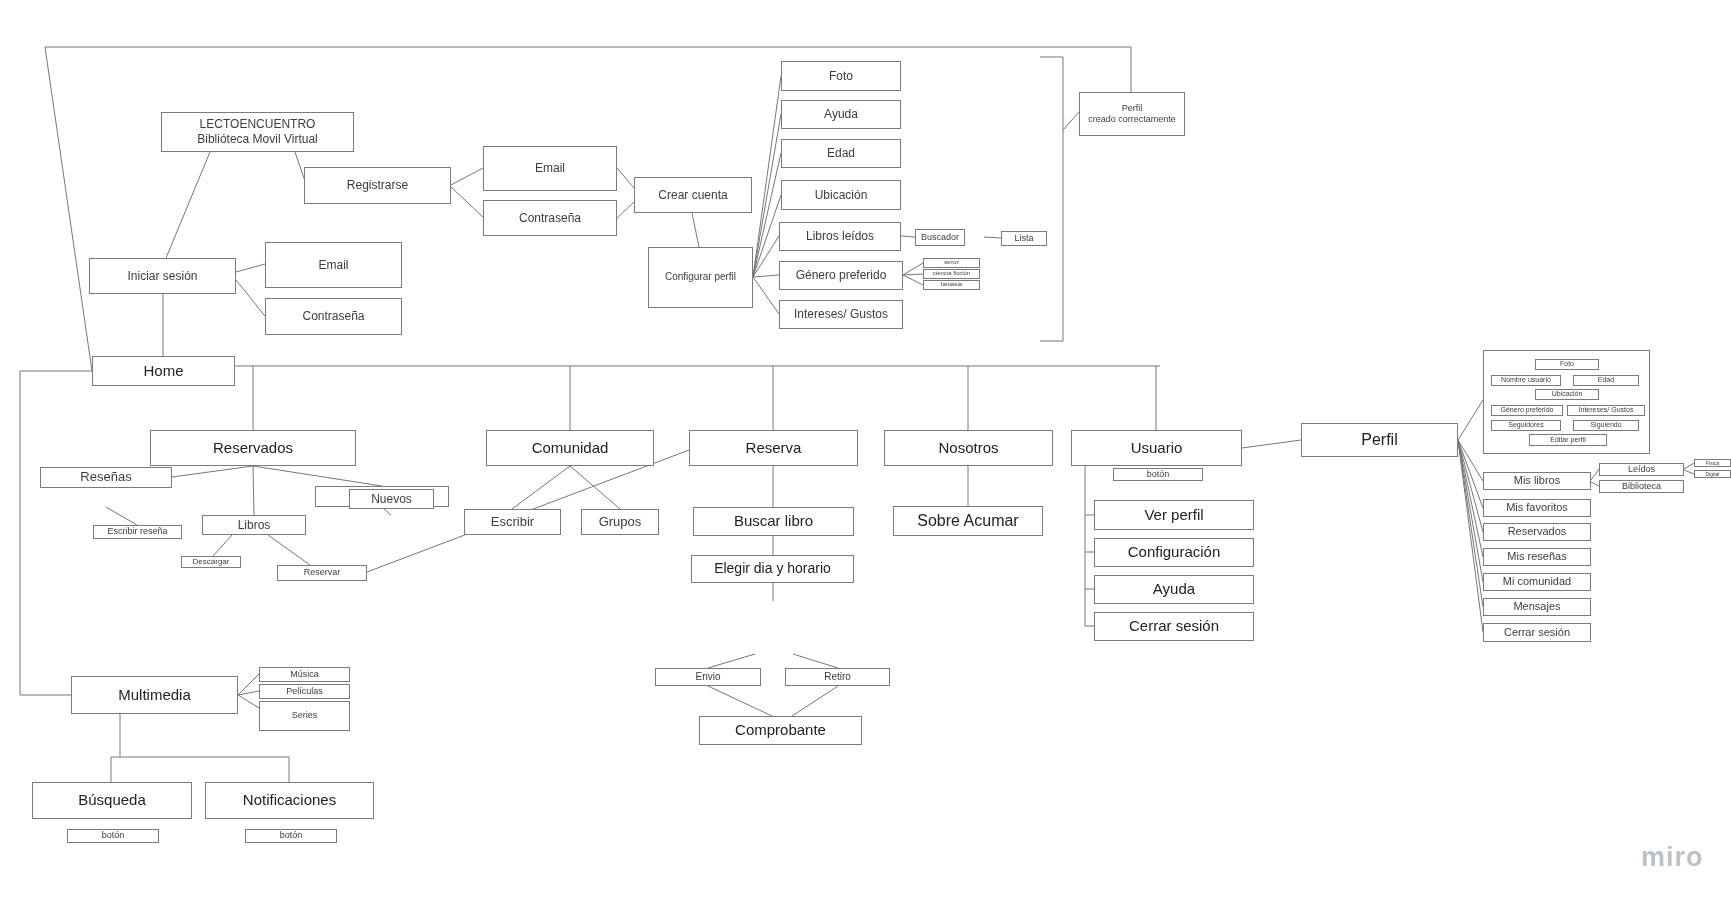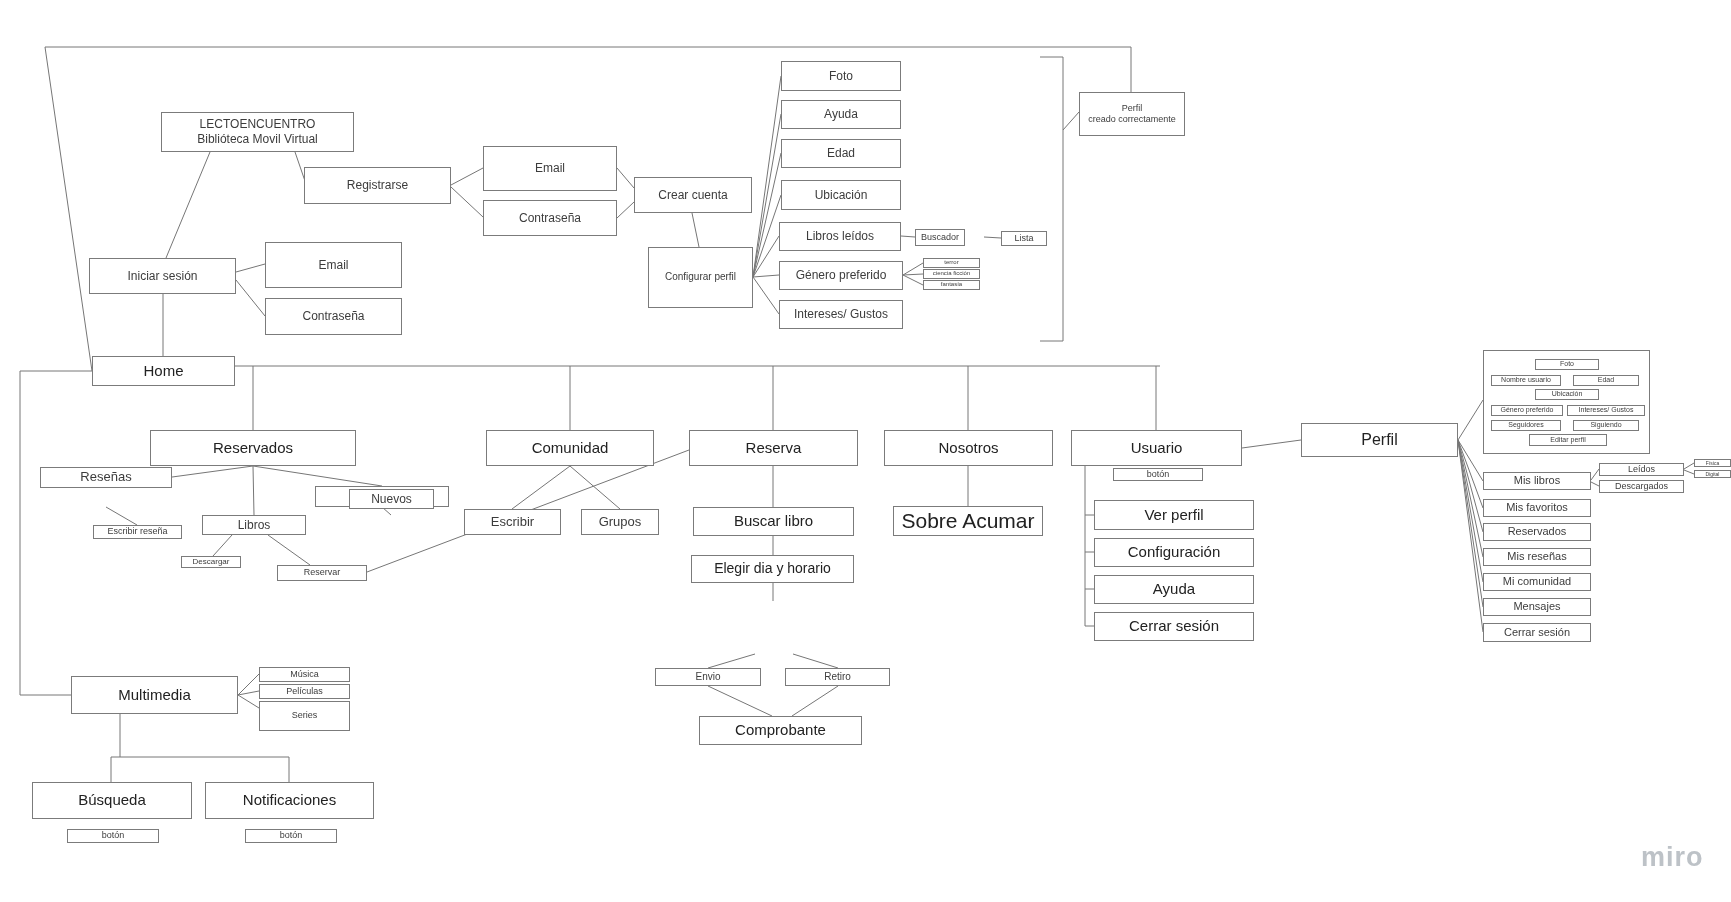--- a/index.html
+++ b/index.html
@@ -154,21 +154,21 @@
   <div class="nd" style="left:581px;top:509px;width:78px;height:26px;font-size:13px">Grupos</div>
 
   <div class="nd lg" style="left:689px;top:430px;width:169px;height:36px;font-size:15px">Reserva</div>
   <div class="nd lg" style="left:693px;top:507px;width:161px;height:29px;font-size:15px">Buscar libro</div>
   <div class="nd lg" style="left:691px;top:555px;width:163px;height:28px;font-size:14px">Elegir dia y horario</div>
   <div class="nd" style="left:655px;top:668px;width:106px;height:18px;font-size:10px">Envio</div>
   <div class="nd" style="left:785px;top:668px;width:105px;height:18px;font-size:10px">Retiro</div>
   <div class="nd lg" style="left:699px;top:716px;width:163px;height:29px;font-size:15px">Comprobante</div>
 
   <div class="nd lg" style="left:884px;top:430px;width:169px;height:36px;font-size:15px">Nosotros</div>
-  <div class="nd lg" style="left:893px;top:506px;width:150px;height:30px;font-size:21px">Sobre Acumar</div>
+  <div class="nd lg" style="left:893px;top:506px;width:150px;height:30px;font-size:16px">Sobre Acumar</div>
 
   <div class="nd lg" style="left:1071px;top:430px;width:171px;height:36px;font-size:15px">Usuario</div>
   <div class="nd" style="left:1113px;top:468px;width:90px;height:13px;font-size:9px">botón</div>
   <div class="nd lg" style="left:1094px;top:500px;width:160px;height:30px;font-size:15px">Ver perfil</div>
   <div class="nd lg" style="left:1094px;top:538px;width:160px;height:29px;font-size:15px">Configuración</div>
   <div class="nd lg" style="left:1094px;top:575px;width:160px;height:29px;font-size:15px">Ayuda</div>
   <div class="nd lg" style="left:1094px;top:612px;width:160px;height:29px;font-size:15px">Cerrar sesión</div>
 
   <div class="nd lg" style="left:1301px;top:423px;width:157px;height:34px;font-size:16px">Perfil</div>
 
@@ -179,21 +179,21 @@
     <div class="nd" style="left:51px;top:38px;width:64px;height:11px;font-size:7px">Ubicación</div>
     <div class="nd" style="left:7px;top:54px;width:72px;height:11px;font-size:7px">Género preferido</div>
     <div class="nd" style="left:83px;top:54px;width:78px;height:11px;font-size:7px">Intereses/ Gustos</div>
     <div class="nd" style="left:7px;top:69px;width:70px;height:11px;font-size:7px">Seguidores</div>
     <div class="nd" style="left:89px;top:69px;width:66px;height:11px;font-size:7px">Siguiendo</div>
     <div class="nd" style="left:45px;top:83px;width:78px;height:12px;font-size:7px">Editar perfil</div>
   </div>
 
   <div class="nd" style="left:1483px;top:472px;width:108px;height:18px;font-size:11px">Mis libros</div>
   <div class="nd" style="left:1599px;top:463px;width:85px;height:13px;font-size:9px">Leídos</div>
-  <div class="nd" style="left:1599px;top:480px;width:85px;height:13px;font-size:9px">Descargados</div>
+  <div class="nd" style="left:1599px;top:480px;width:85px;height:13px;font-size:9px">Biblioteca</div>
   <div class="nd" style="left:1694px;top:459px;width:37px;height:8px;font-size:5px">Física</div>
   <div class="nd" style="left:1694px;top:470px;width:37px;height:8px;font-size:5px">Digital</div>
   <div class="nd" style="left:1483px;top:499px;width:108px;height:18px;font-size:11px">Mis favoritos</div>
   <div class="nd" style="left:1483px;top:523px;width:108px;height:18px;font-size:11px">Reservados</div>
   <div class="nd" style="left:1483px;top:548px;width:108px;height:18px;font-size:11px">Mis reseñas</div>
   <div class="nd" style="left:1483px;top:573px;width:108px;height:18px;font-size:11px">Mi comunidad</div>
   <div class="nd" style="left:1483px;top:598px;width:108px;height:18px;font-size:11px">Mensajes</div>
   <div class="nd" style="left:1483px;top:623px;width:108px;height:19px;font-size:11px">Cerrar sesión</div>
 
   <div class="nd lg" style="left:71px;top:676px;width:167px;height:38px;font-size:15px">Multimedia</div>

